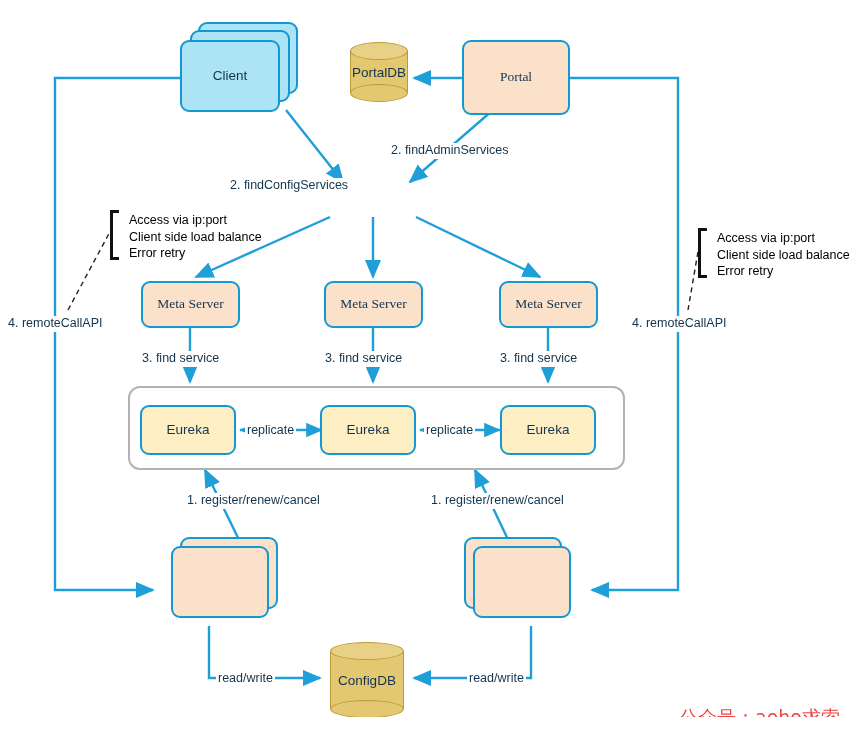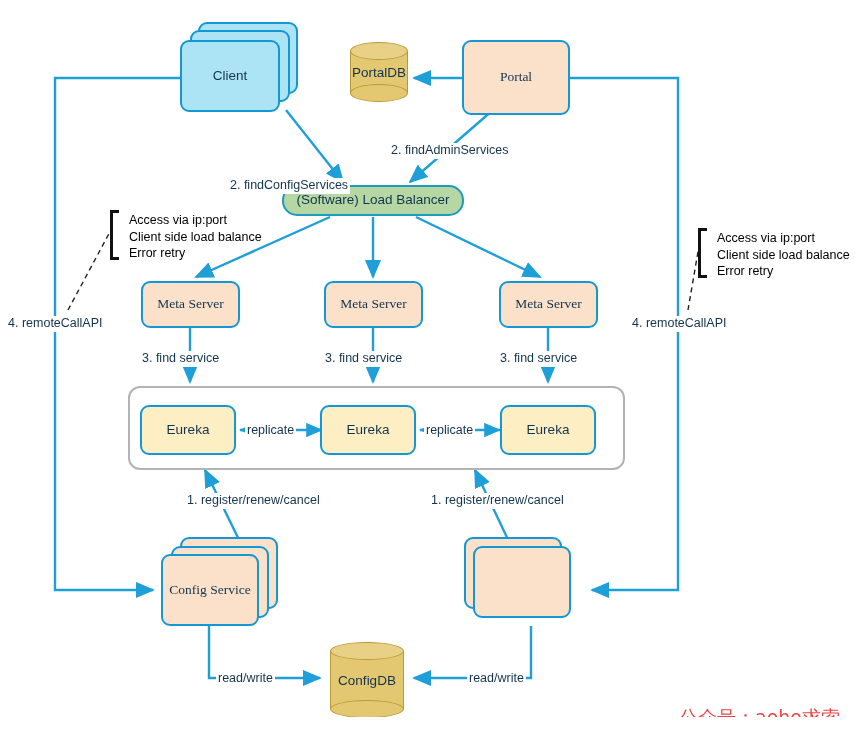--- a/index.html
+++ b/index.html
@@ -201,34 +201,32 @@
 
   <div class="db" style="left:350px; top:42px; width:58px; height:60px;">
     <div class="body"></div>
     <div class="bot"></div>
     <div class="top"></div>
     <div class="cap">PortalDB</div>
   </div>
 
   <div class="node n-peach" style="left:462px; top:40px; width:108px; height:75px;">Portal</div>
 
-  <div class="node n-green" style="left:282px; top:185px; width:182px; height:31px; border-radius:15px;">(Software) Load Balancer</div>
 
   <div class="node n-peach" style="left:141px; top:281px; width:99px; height:47px;">Meta Server</div>
   <div class="node n-peach" style="left:324px; top:281px; width:99px; height:47px;">Meta Server</div>
   <div class="node n-peach" style="left:499px; top:281px; width:99px; height:47px;">Meta Server</div>
 
   <div class="cluster" style="left:128px; top:386px; width:497px; height:84px;"></div>
   <div class="node n-cream" style="left:140px; top:405px; width:96px; height:50px;">Eureka</div>
   <div class="node n-cream" style="left:320px; top:405px; width:96px; height:50px;">Eureka</div>
   <div class="node n-cream" style="left:500px; top:405px; width:96px; height:50px;">Eureka</div>
 
   <div class="ghost g-peach" style="left:180px; top:537px; width:98px; height:72px;"></div>
   <div class="ghost g-peach" style="left:171px; top:546px; width:98px; height:72px;"></div>
-  <div class="node n-peach" style="left:161px; top:554px; width:98px; height:72px;">Config Service</div>
 
   <div class="ghost g-peach" style="left:464px; top:537px; width:98px; height:72px;"></div>
   <div class="ghost g-peach" style="left:473px; top:546px; width:98px; height:72px;"></div>
 
   <div class="db" style="left:330px; top:642px; width:74px; height:76px;text-align:center;">
     <div class="body"></div>
     <div class="bot"></div>
     <div class="top"></div>
     <div class="cap">ConfigDB</div>
   </div>

